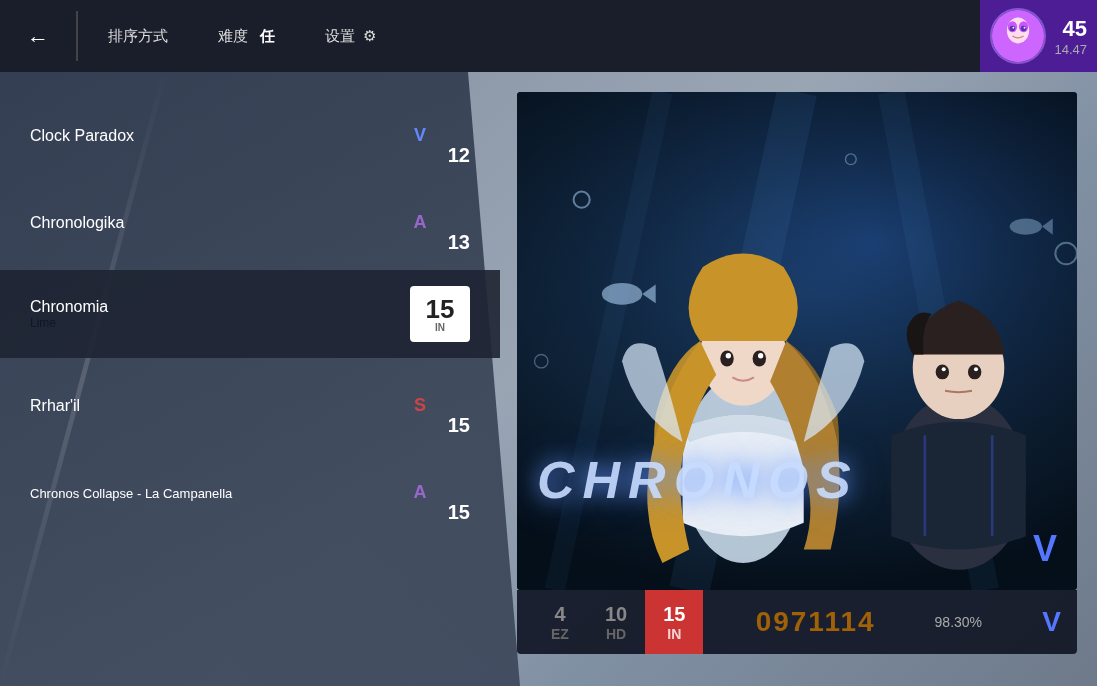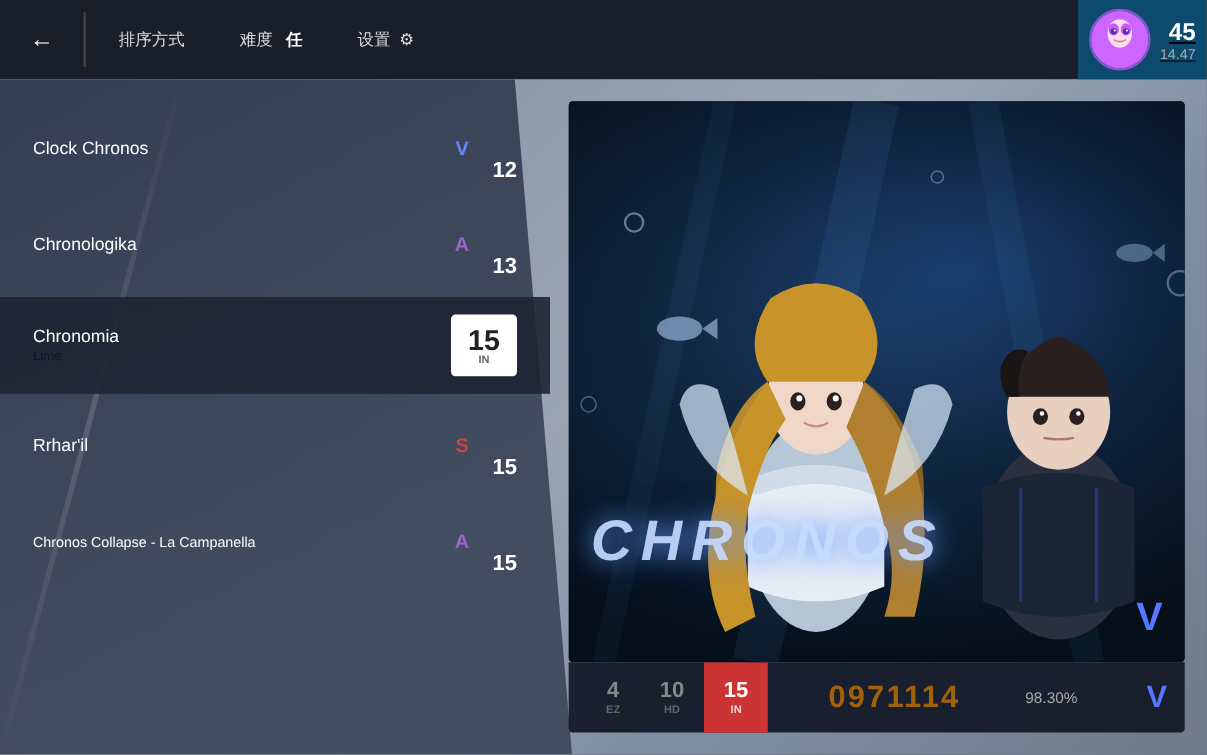--- a/index.html
+++ b/index.html
@@ -65,25 +65,24 @@
     }
 
     
     .user-area {
       position: absolute;
       top: 0;
       right: 0;
       height: 72px;
       display: flex;
       align-items: center;
-      background: #0c4a6e;
+      background: #4c1d95;
       padding: 0 10px;
       gap: 8px;
       z-index: 10;
-      text-decoration: underline;
     }
 
     .avatar-container {
       width: 56px;
       height: 56px;
       border-radius: 50%;
       overflow: hidden;
       border: 2px solid #8855cc;
     }
 
@@ -229,21 +228,21 @@
       color: #666;
       font-weight: bold;
     }
 
     
     .right-panel {
       position: absolute;
       top: 72px;
       right: 0;
       width: 620px;
-      bottom: 4px;
+      bottom: 16px;
       z-index: 3;
       display: flex;
       flex-direction: column;
     }
 
     
     .artwork-area {
       flex: 1;
       position: relative;
       margin: 20px 20px 0 40px;
@@ -311,21 +310,21 @@
       cursor: pointer;
     }
 
     .diff-tab-num {
       font-size: 20px;
       font-weight: bold;
       color: #888;
     }
 
     .diff-tab-label {
-      font-size: 10px;
+      font-size: 14px;
       color: #666;
       font-weight: bold;
     }
 
     .diff-tab.active-tab {
       background: #cc3333;
     }
 
     .diff-tab.active-tab .diff-tab-num {
       color: white;
@@ -422,21 +421,21 @@
   <div class="user-stats">
     <span class="user-level">45</span>
     <span class="user-rating">14.47</span>
   </div>
 </div>
 
 <div class="song-list">
 
   <div class="song-item">
     <div class="song-title-wrapper">
-      <span class="song-title">Clock Chronos</span>
+      <span class="song-title">Clock Paradox</span>
     </div>
     <span class="diff-badge diff-V">V</span>
     <span class="diff-num">12</span>
   </div>
 
   <div class="song-item">
     <div class="song-title-wrapper">
       <span class="song-title">Chronologika</span>
     </div>
     <span class="diff-badge diff-A">A</span>

